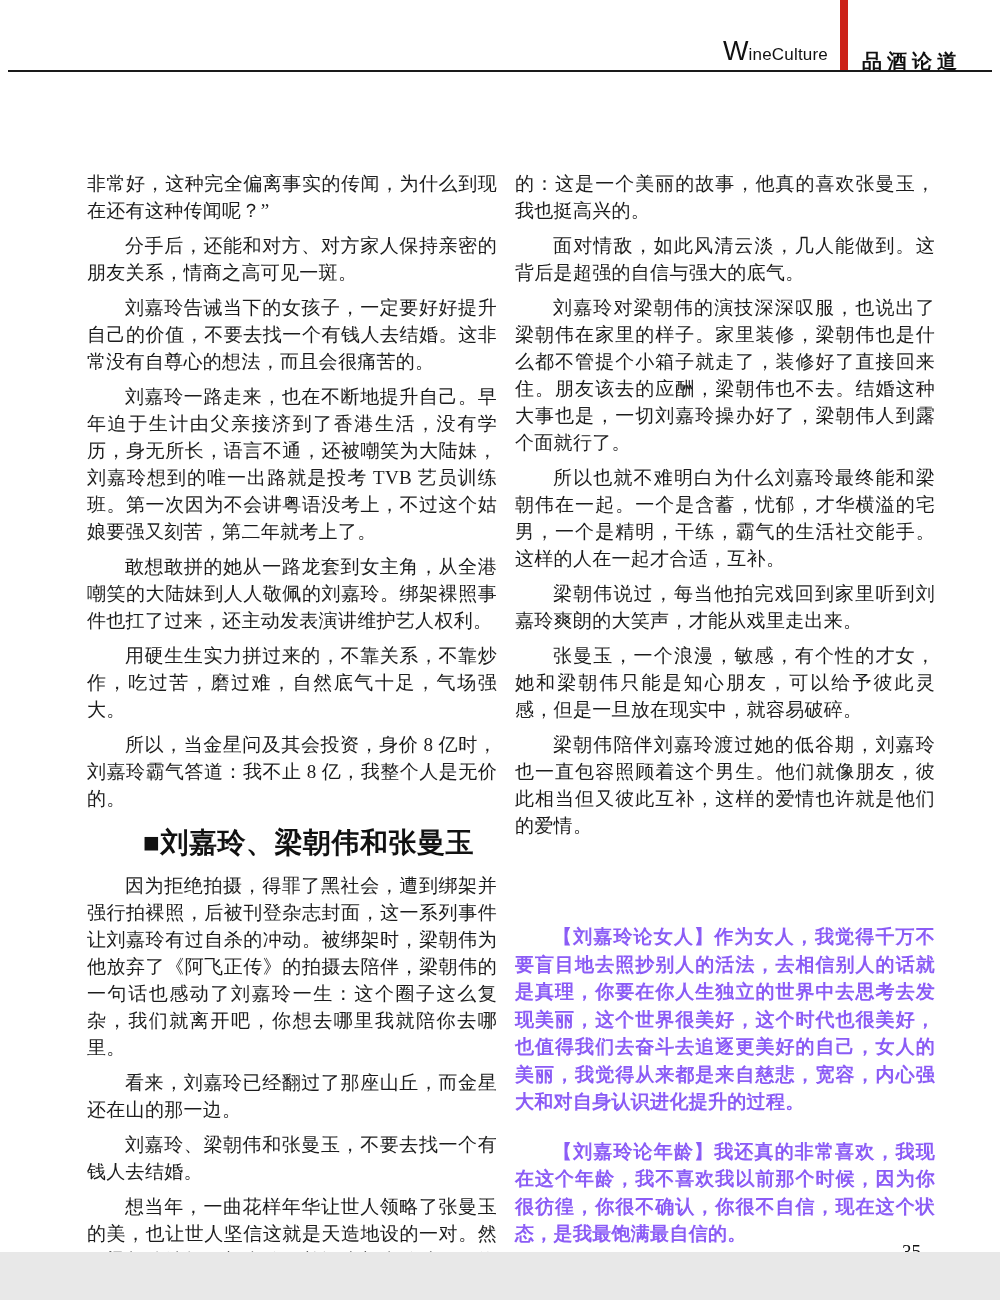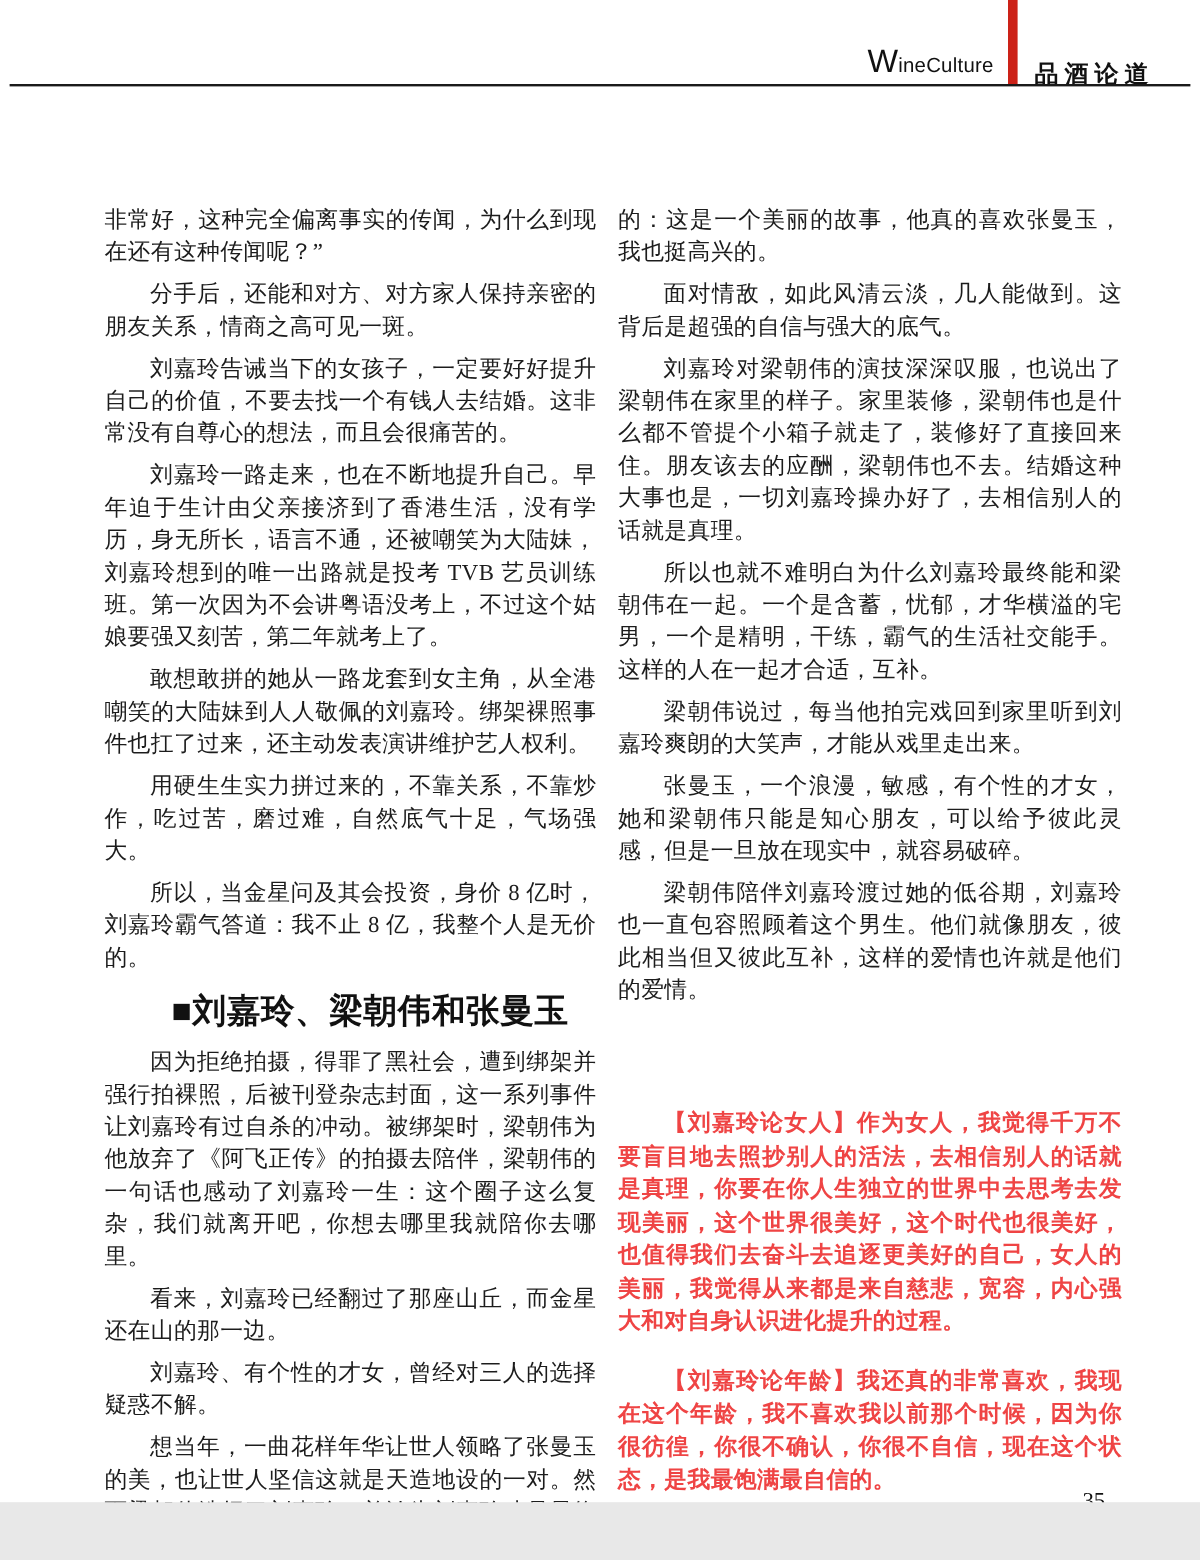--- a/index.html
+++ b/index.html
@@ -54,21 +54,21 @@
     margin:12px 0 10px 0;
     font-family:"Liberation Sans","DejaVu Sans",sans-serif;
     font-size:28px; font-weight:bold; color:#111;
     text-indent:2em; letter-spacing:0.5px;
   }
   .quote {
     margin:0 0 8px 0;
     font-family:"Liberation Sans","DejaVu Sans",sans-serif;
     font-size:19px; font-weight:bold; line-height:27.5px;
     letter-spacing:0.3px;
-    color:#ef4444;
+    color:#8b5cf6;
     text-align:justify; text-justify:inter-ideograph;
     text-indent:2em;
   }
   .quote.first { margin-top:84px; }
   .quote.second { margin-top:22px; }
   
   .page-number {
     position:absolute; top:1241px; left:902px;
     font-size:19px; color:#111;
     font-family:"Liberation Serif","DejaVu Serif",serif;
@@ -92,29 +92,29 @@
       <p class="para flush">非常好，这种完全偏离事实的传闻，为什么到现在还有这种传闻呢？”</p>
       <p class="para">分手后，还能和对方、对方家人保持亲密的朋友关系，情商之高可见一斑。</p>
       <p class="para">刘嘉玲告诫当下的女孩子，一定要好好提升自己的价值，不要去找一个有钱人去结婚。这非常没有自尊心的想法，而且会很痛苦的。</p>
       <p class="para">刘嘉玲一路走来，也在不断地提升自己。早年迫于生计由父亲接济到了香港生活，没有学历，身无所长，语言不通，还被嘲笑为大陆妹，刘嘉玲想到的唯一出路就是投考 TVB 艺员训练班。第一次因为不会讲粤语没考上，不过这个姑娘要强又刻苦，第二年就考上了。</p>
       <p class="para">敢想敢拼的她从一路龙套到女主角，从全港嘲笑的大陆妹到人人敬佩的刘嘉玲。绑架裸照事件也扛了过来，还主动发表演讲维护艺人权利。</p>
       <p class="para">用硬生生实力拼过来的，不靠关系，不靠炒作，吃过苦，磨过难，自然底气十足，气场强大。</p>
       <p class="para">所以，当金星问及其会投资，身价 8 亿时，刘嘉玲霸气答道：我不止 8 亿，我整个人是无价的。</p>
       <h2 class="sec-heading">■刘嘉玲、梁朝伟和张曼玉</h2>
       <p class="para">因为拒绝拍摄，得罪了黑社会，遭到绑架并强行拍裸照，后被刊登杂志封面，这一系列事件让刘嘉玲有过自杀的冲动。被绑架时，梁朝伟为他放弃了《阿飞正传》的拍摄去陪伴，梁朝伟的一句话也感动了刘嘉玲一生：这个圈子这么复杂，我们就离开吧，你想去哪里我就陪你去哪里。</p>
       <p class="para">看来，刘嘉玲已经翻过了那座山丘，而金星还在山的那一边。</p>
-      <p class="para">刘嘉玲、有个性的才女，曾经对三人的选择疑惑不解。</p>
+      <p class="para">刘嘉玲、梁朝伟和张曼玉，不要去找一个有钱人去结婚。</p>
       <p class="para">想当年，一曲花样年华让世人领略了张曼玉的美，也让世人坚信这就是天造地设的一对。然而梁朝伟选择了刘嘉玲，并认为刘嘉玲才是最终适合他的人。到底有多适合？不清楚。</p>
 
     </div>
 
     <div class="col-right">
       <p class="para flush">的：这是一个美丽的故事，他真的喜欢张曼玉，我也挺高兴的。</p>
       <p class="para">面对情敌，如此风清云淡，几人能做到。这背后是超强的自信与强大的底气。</p>
-      <p class="para">刘嘉玲对梁朝伟的演技深深叹服，也说出了梁朝伟在家里的样子。家里装修，梁朝伟也是什么都不管提个小箱子就走了，装修好了直接回来住。朋友该去的应酬，梁朝伟也不去。结婚这种大事也是，一切刘嘉玲操办好了，去相信别人的话就是真理。</p>
+      <p class="para">刘嘉玲对梁朝伟的演技深深叹服，也说出了梁朝伟在家里的样子。家里装修，梁朝伟也是什么都不管提个小箱子就走了，装修好了直接回来住。朋友该去的应酬，梁朝伟也不去。结婚这种大事也是，一切刘嘉玲操办好了，梁朝伟人到露个面就行了。</p>
       <p class="para">所以也就不难明白为什么刘嘉玲最终能和梁朝伟在一起。一个是含蓄，忧郁，才华横溢的宅男，一个是精明，干练，霸气的生活社交能手。这样的人在一起才合适，互补。</p>
       <p class="para">梁朝伟说过，每当他拍完戏回到家里听到刘嘉玲爽朗的大笑声，才能从戏里走出来。</p>
       <p class="para">张曼玉，一个浪漫，敏感，有个性的才女，她和梁朝伟只能是知心朋友，可以给予彼此灵感，但是一旦放在现实中，就容易破碎。</p>
       <p class="para">梁朝伟陪伴刘嘉玲渡过她的低谷期，刘嘉玲也一直包容照顾着这个男生。他们就像朋友，彼此相当但又彼此互补，这样的爱情也许就是他们的爱情。</p>
       <p class="quote first">【刘嘉玲论女人】作为女人，我觉得千万不要盲目地去照抄别人的活法，去相信别人的话就是真理，你要在你人生独立的世界中去思考去发现美丽，这个世界很美好，这个时代也很美好，也值得我们去奋斗去追逐更美好的自己，女人的美丽，我觉得从来都是来自慈悲，宽容，内心强大和对自身认识进化提升的过程。</p>
       <p class="quote second">【刘嘉玲论年龄】我还真的非常喜欢，我现在这个年龄，我不喜欢我以前那个时候，因为你很彷徨，你很不确认，你很不自信，现在这个状态，是我最饱满最自信的。</p>
     </div>
 
   </div>
 

